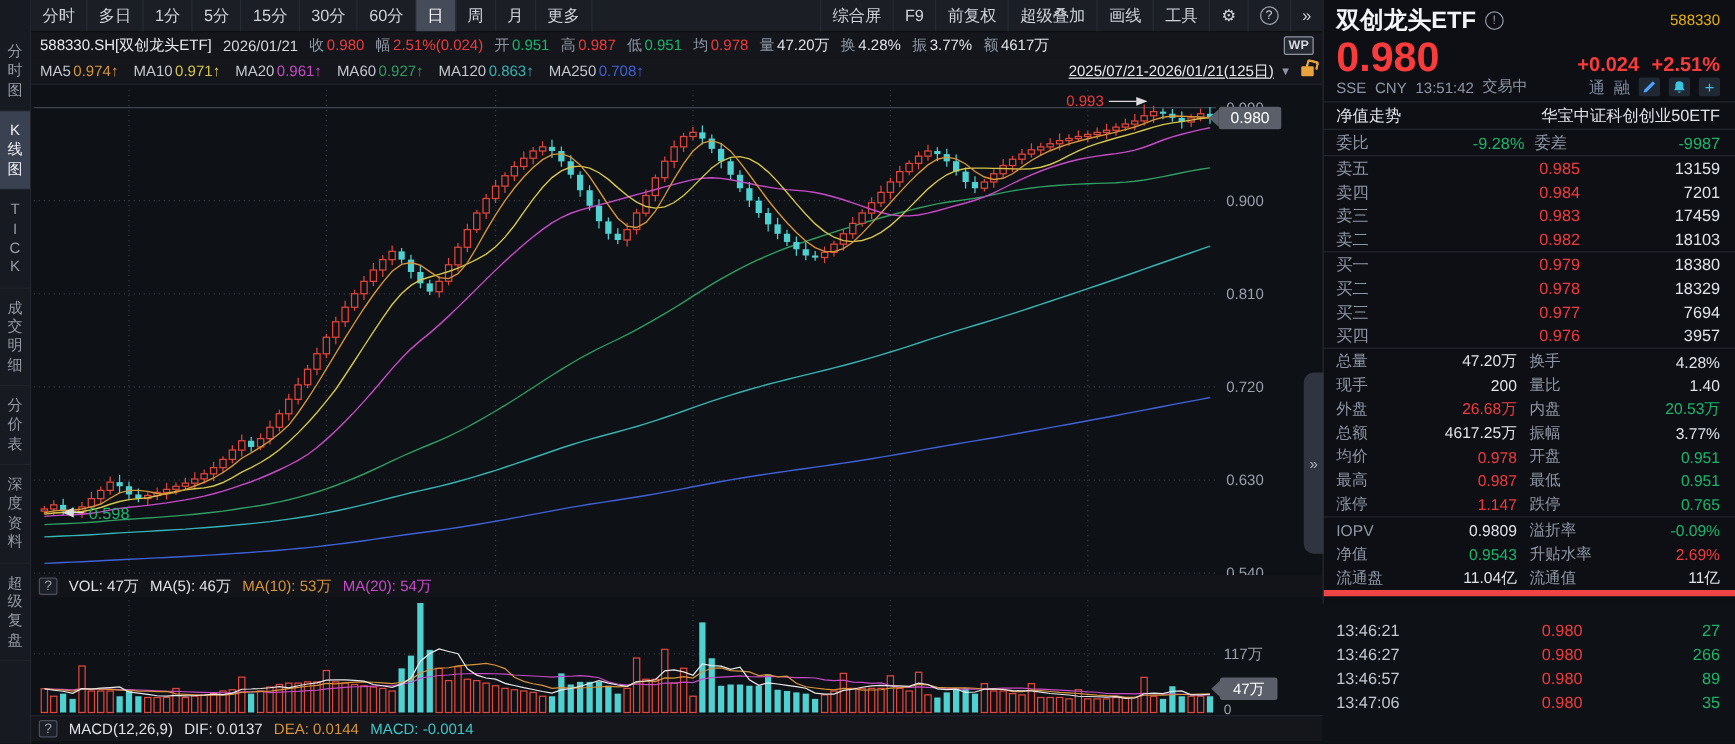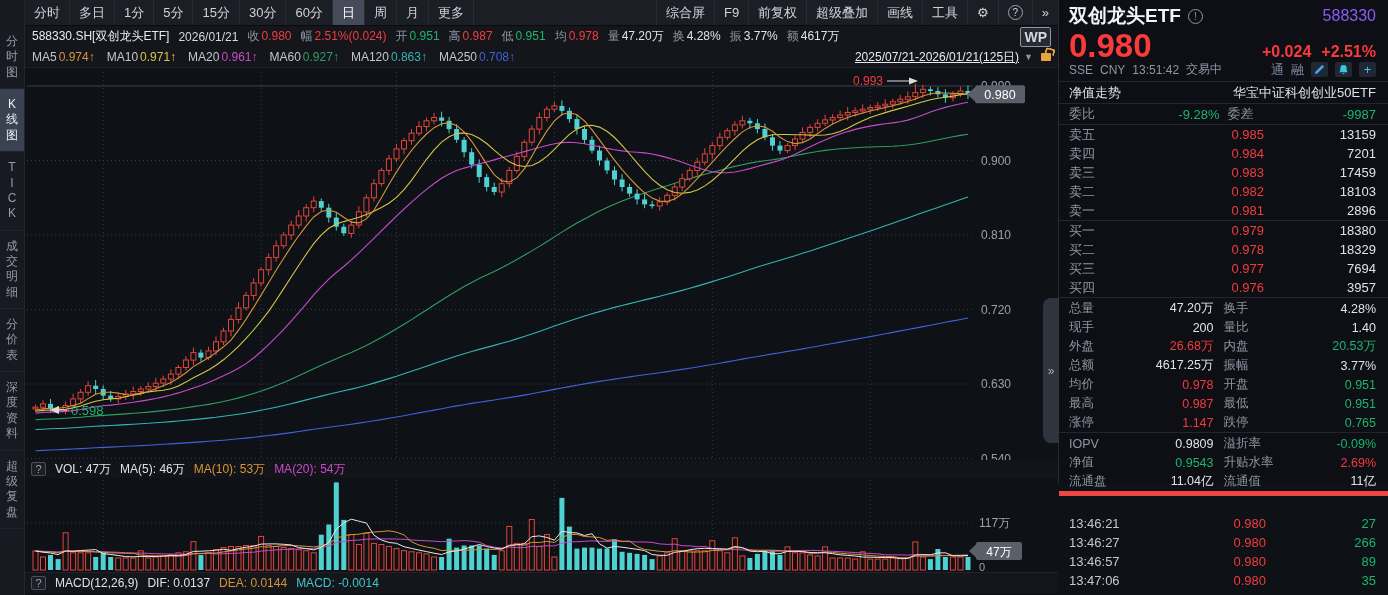--- a/index.html
+++ b/index.html
@@ -38,21 +38,21 @@
   .ma-label { color:#c2c6cd; margin-right:2px; }
   .range-wrap { margin-left:auto; display:flex; align-items:center; gap:5px; }
   .range { color:#e8eaef; text-decoration:underline; cursor:pointer; }
   .tri { color:#8f96a3; font-size:9px; }
   .lock { position:relative; width:10px; height:8px; background:#e8a33d;
     border-radius:1px; margin-left:3px; }
   .lock::before { content:""; position:absolute; top:-5px; left:4px; width:6px; height:5px;
     border:2px solid #e8a33d; border-bottom:none; border-radius:3px 3px 0 0;
     transform:rotate(14deg); }
   .wp-badge { margin-left:auto; border:1px solid #8f96a3; border-radius:2px;
-    font-size:14px; font-weight:bold; padding:1px 3px; color:#d5d8de; background:#262a32; }
+    font-size:10px; font-weight:bold; padding:1px 3px; color:#d5d8de; background:#262a32; }
 
   .chart { position:relative; height:392px; }
   .volhead { height:18px; display:flex; align-items:center; gap:9px; font-size:12px;
     padding-left:6px; background:#12141a; white-space:nowrap; }
   .qbox { width:15px; height:14px; border:1px solid #4a4f5a; color:#9aa0ab; font-size:11px;
     display:flex; align-items:center; justify-content:center; background:#1c1f26;
     border-radius:2px; cursor:pointer; }
   .volpane { height:94px; position:relative; }
   .macdrow { height:21px; display:flex; align-items:center; gap:9px; font-size:12px;
     padding-left:6px; background:#14161c; border-top:1px solid #20232b; white-space:nowrap; }
@@ -63,21 +63,21 @@
     align-items:center; justify-content:center; font-size:12px; z-index:6; cursor:pointer; }
 
   
   .right { position:absolute; left:1058px; top:0; width:330px; height:483px;
     background:#0d0f15; border-left:1px solid #262a33; font-size:13px; }
   .q-head { display:flex; align-items:center; padding:5px 12px 0 10px; height:27px; }
   .q-name { font-size:19px; font-weight:bold; color:#f2f4f7; }
   .q-info { margin-left:7px; width:15px; height:15px; border:1px solid #8f96a3;
     border-radius:50%; color:#8f96a3; font-size:10px; display:flex; align-items:center;
     justify-content:center; }
-  .q-code { margin-left:auto; font-size:16px; color:#8b5cf6; }
+  .q-code { margin-left:auto; font-size:12px; color:#eab308; }
   .q-price-row { display:flex; align-items:baseline; padding:0 12px 0 10px; height:34px; }
   .q-price { font-size:33px; font-weight:bold; color:#fa3b3b; }
   .q-chg { margin-left:auto; color:#fa3b3b; font-size:16px; font-weight:bold;
     display:flex; gap:10px;justify-content:center; }
   .q-status { display:flex; align-items:center; padding:0 12px 3px 10px; color:#8f96a3;
     font-size:12px; gap:7px; border-bottom:1px solid #23262e; height:21px; }
   .q-flags { margin-left:auto; color:#7d8aa0; font-size:13px; display:flex; gap:7px; }
   .q-btn { width:17px; height:15px; background:#202834; display:flex; align-items:center;
     justify-content:center; border-radius:2px; cursor:pointer; color:#38c6e3;
     font-size:13px; line-height:1; }
@@ -728,25 +728,20 @@
         <div class="ob-row">
           <span class="lbl">卖三</span>
           <span class="ob-price c-red">0.983</span>
           <span class="ob-qty">17459</span>
         </div>
         <div class="ob-row">
           <span class="lbl">卖二</span>
           <span class="ob-price c-red">0.982</span>
           <span class="ob-qty">18103</span>
         </div>
-        <div class="ob-row">
-          <span class="lbl">卖一</span>
-          <span class="ob-price c-red">0.981</span>
-          <span class="ob-qty">2896</span>
-        </div>
       </div>
     <div class="div-line"></div>
     <div id="bidsEl">
         <div class="ob-row">
           <span class="lbl">买一</span>
           <span class="ob-price c-red">0.979</span>
           <span class="ob-qty">18380</span>
         </div>
         <div class="ob-row">
           <span class="lbl">买二</span>

